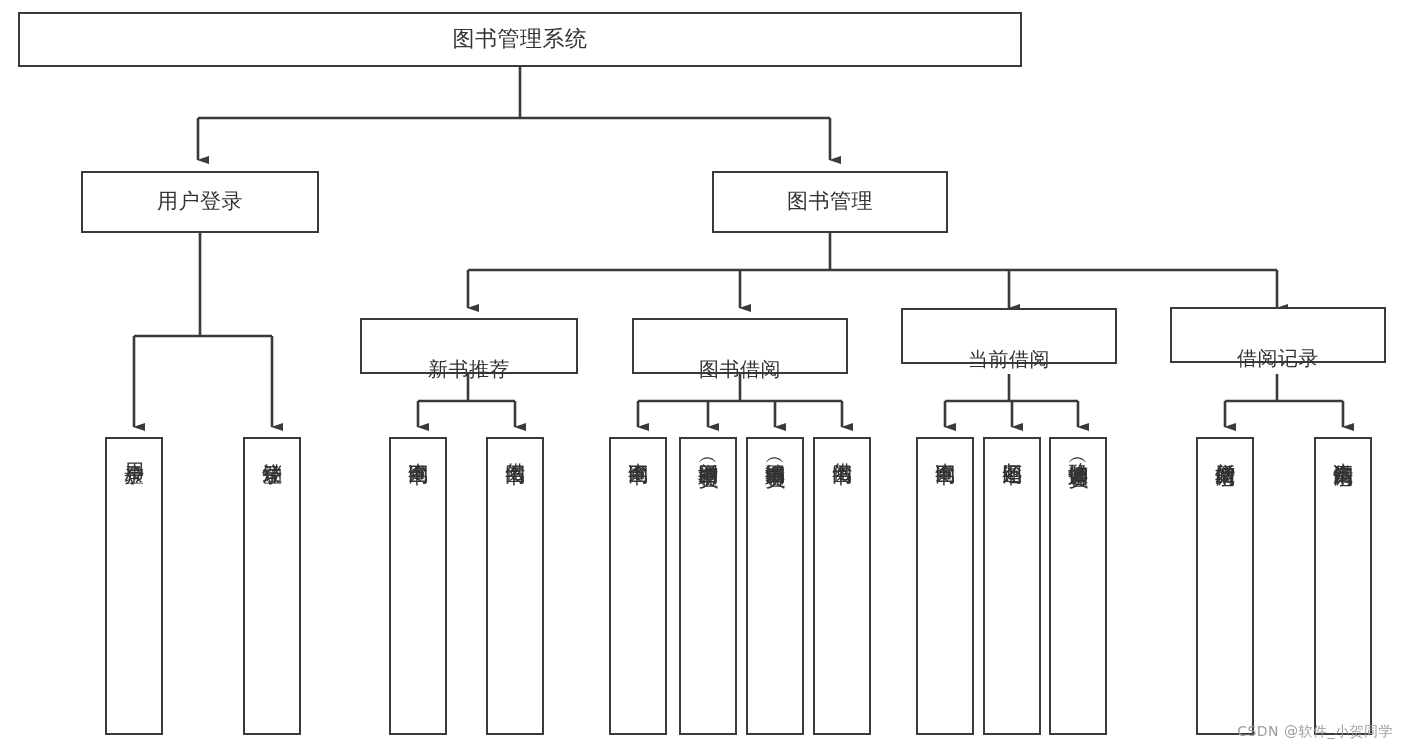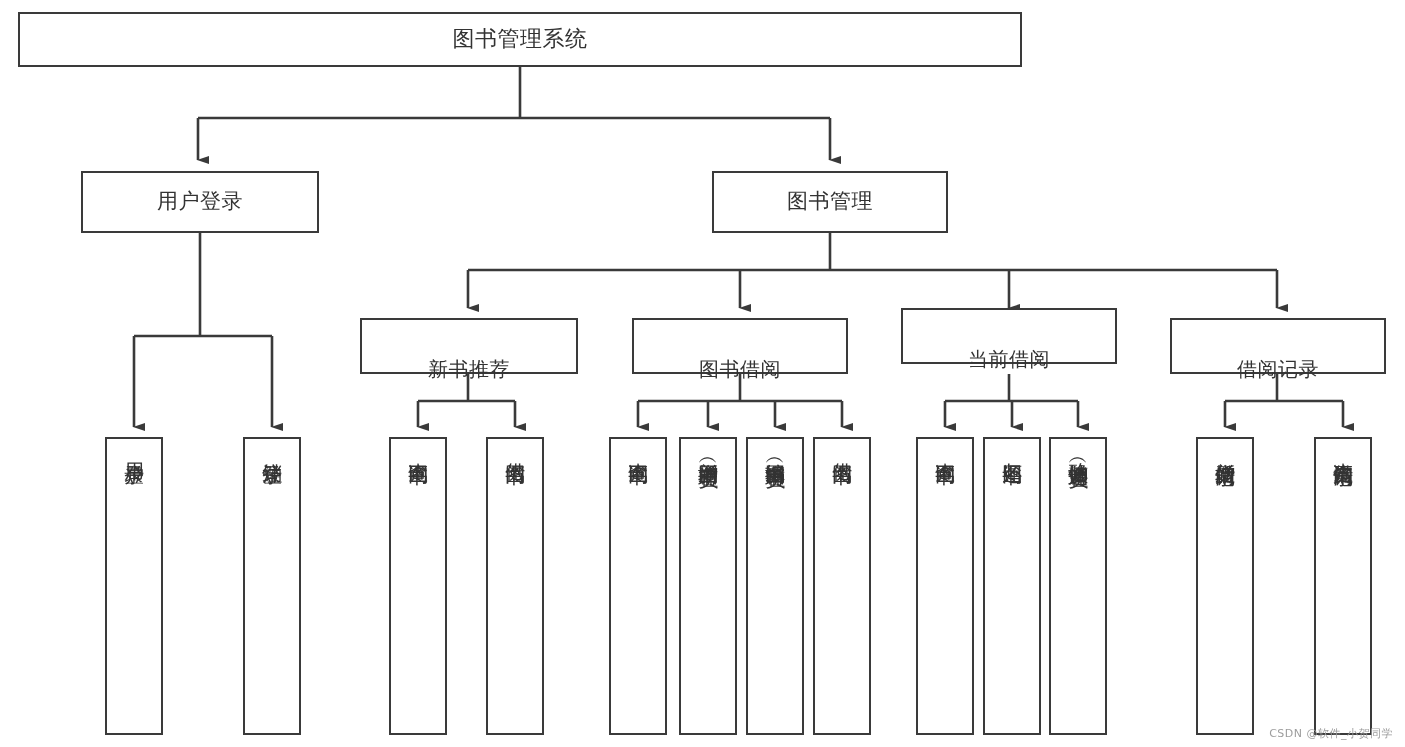--- a/index.html
+++ b/index.html
@@ -53,21 +53,21 @@
     font-size: 20px;
     line-height: 1.18;
     letter-spacing: 1px;
     white-space: pre-line;
     text-align: left;
   }
   #watermark {
     position: absolute;
     right: 12px;
     bottom: 6px;
-    font-size: 11px;
+    font-size: 14px;
     color: #9d9d9d;
     letter-spacing: 0.5px;
     white-space: nowrap;
     pointer-events: none;
   }
 </style>
 </head>
 <body>
 
 <div id="stage">
@@ -135,21 +135,21 @@
 
   <div class="node lvl3" style="left:360px; top:318px; width:218px; height:56px;">
     <span class="node-label">新书推荐</span>
   </div>
   <div class="node lvl3" style="left:632px; top:318px; width:216px; height:56px;">
     <span class="node-label">图书借阅</span>
   </div>
   <div class="node lvl3" style="left:901px; top:308px; width:216px; height:56px;">
     <span class="node-label">当前借阅</span>
   </div>
-  <div class="node lvl3" style="left:1170px; top:318px; width:216px; height:56px;">
+  <div class="node lvl3" style="left:1170px; top:307px; width:216px; height:56px;">
     <span class="node-label">借阅记录</span>
   </div>
 
   <div class="node leaf" style="left:105px; top:437px; width:58px; height:298px;">
     <span class="node-label">用户登录</span>
   </div>
   <div class="node leaf" style="left:243px; top:437px; width:58px; height:298px;">
     <span class="node-label">注销登录</span>
   </div>
 

